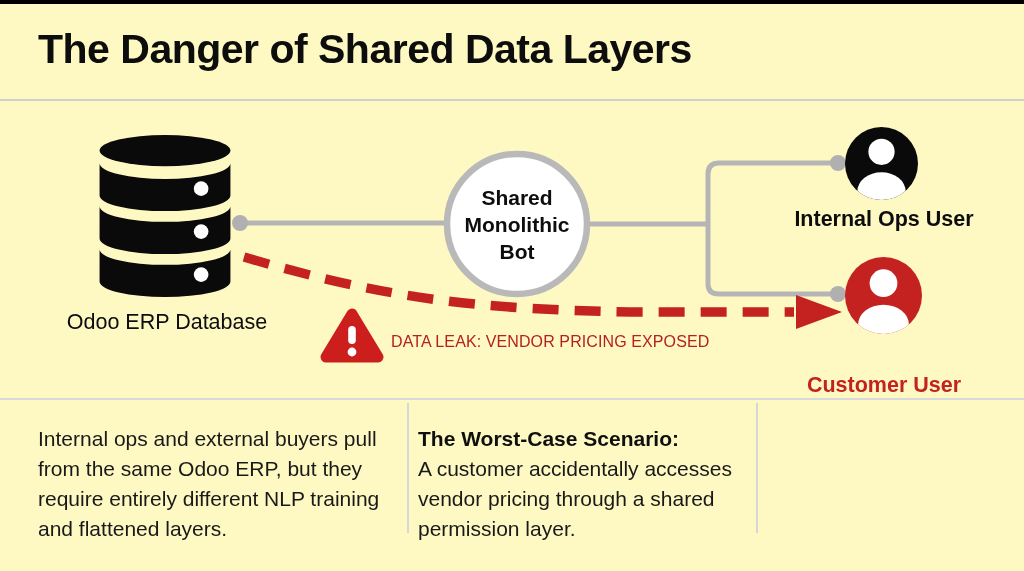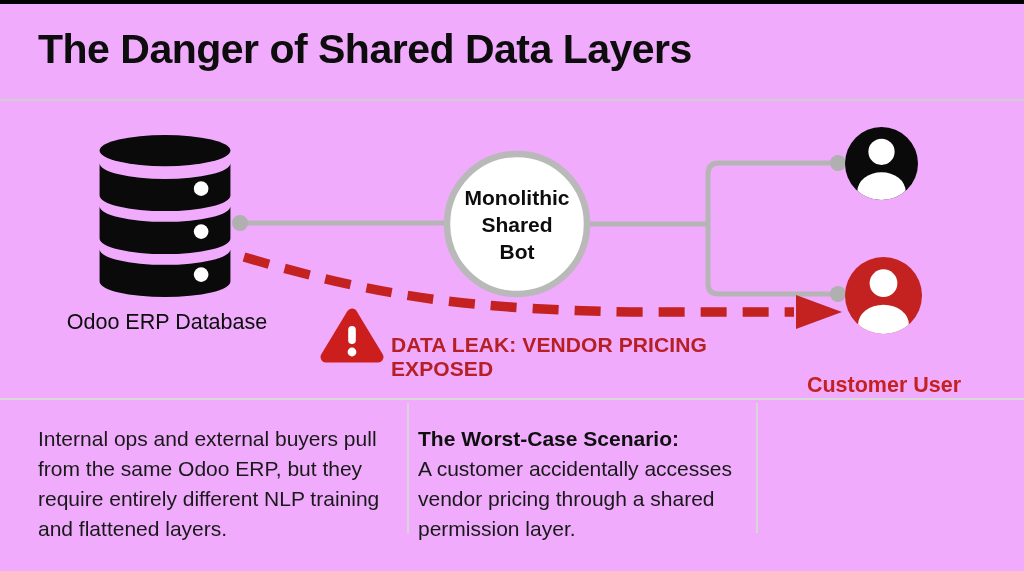--- a/index.html
+++ b/index.html
@@ -5,21 +5,21 @@
   :root{
     --accent:#c32220;
     --leak:#b52025;
     --line:#b5b5b5;
     --div:#d6d6d6;
     --ink:#141414;
   }
   *{margin:0;padding:0;box-sizing:border-box;}
   html,body{background:#666;}
   .stage{
-    position:relative;width:1024px;height:571px;background:#f0abfc;
+    position:relative;width:1024px;height:571px;background:#fef9c3;
     overflow:hidden;font-family:"Liberation Sans",sans-serif;color:var(--ink);
   }
   .topbar{position:absolute;left:0;top:0;width:1024px;height:4px;background:#000;}
   .page-title{
     position:absolute;left:38px;top:26px;width:940px;
     font-size:41px;font-weight:700;letter-spacing:-0.5px;color:#0d0d0d;
   }
   .hr{position:absolute;left:0;width:1024px;height:2px;background:#cfcfcf;}
   .hr-title{top:99px;}
   .hr-footer{top:398px;background:#d9d9d9;}
@@ -39,21 +39,21 @@
   }
   .bot-label{
     position:absolute;left:444px;top:184px;width:146px;text-align:center;
     font-size:21px;font-weight:700;line-height:27px;color:#0d0d0d;
   }
   .bot-label span{display:block;}
 
   .warn-icon{position:absolute;left:319px;top:307px;width:66px;height:58px;color:#cb1e1d;}
   .leak-label{
     position:absolute;left:391px;top:333px;width:420px;
-    font-size:21px;font-weight:700;letter-spacing:0.1px;color:var(--leak);
+    font-size:16px;font-weight:400;letter-spacing:0.1px;color:var(--leak);
   }
 
   .avatar{position:absolute;}
   .avatar-internal{left:845px;top:127px;width:73px;height:73px;color:#0a0a0a;}
   .avatar-customer{left:845px;top:257px;width:77px;height:77px;color:var(--accent);}
   .user-label{
     position:absolute;text-align:center;font-size:21.5px;font-weight:700;
   }
   .user-label-internal{left:764px;top:207px;width:240px;color:#0d0d0d;}
   .user-label-customer{left:774px;top:337px;width:220px;color:var(--accent);margin-top:36px;}
@@ -102,22 +102,22 @@
       <path fill="currentColor" d="M3 75 A67 16 0 0 0 137 75 L137 108 A67 16 0 0 1 3 108 Z"></path>
       <path fill="currentColor" d="M3 119 A67 16 0 0 0 137 119 L137 152 A67 16 0 0 1 3 152 Z"></path>
       <circle cx="107" cy="57" r="7.5" fill="#ffffff"></circle>
       <circle cx="107" cy="101" r="7.5" fill="#ffffff"></circle>
       <circle cx="107" cy="145" r="7.5" fill="#ffffff"></circle>
     </svg>
   </div>
   <div class="db-label">Odoo ERP Database</div>
 
   <div class="bot-label">
+    <span>Shared</span>
     <span>Monolithic</span>
-    <span>Shared</span>
     <span>Bot</span>
   </div>
 
   <div class="warn-icon">
     <svg viewBox="0 0 66 58" width="66" height="58" aria-hidden="true">
       <path d="M33 7 L59 50 L7 50 Z" fill="currentColor" stroke="currentColor" stroke-width="11" stroke-linejoin="round"></path>
       <rect x="29.2" y="19" width="7.6" height="18" rx="3.8" fill="#ffffff"></rect>
       <circle cx="33" cy="45" r="4.4" fill="#ffffff"></circle>
     </svg>
   </div>
@@ -130,20 +130,21 @@
             <circle cx="50" cy="50" r="50"></circle>
           </clipPath>
         </defs>
       <circle cx="50" cy="50" r="50" fill="currentColor"></circle>
       <g clip-path="url(#clipA)">
         <circle cx="50" cy="34" r="18" fill="#ffffff"></circle>
         <ellipse cx="50" cy="88" rx="33" ry="26" fill="#ffffff"></ellipse>
       </g>
     </svg>
   </div>
+  <div class="user-label user-label-internal">Internal Ops User</div>
 
   <div class="avatar avatar-customer">
     <svg viewBox="0 0 100 100" width="77" height="77" aria-hidden="true">
       <defs>
           <clipPath id="clipB">
             <circle cx="50" cy="50" r="50"></circle>
           </clipPath>
         </defs>
       <circle cx="50" cy="50" r="50" fill="currentColor"></circle>
       <g clip-path="url(#clipB)">

